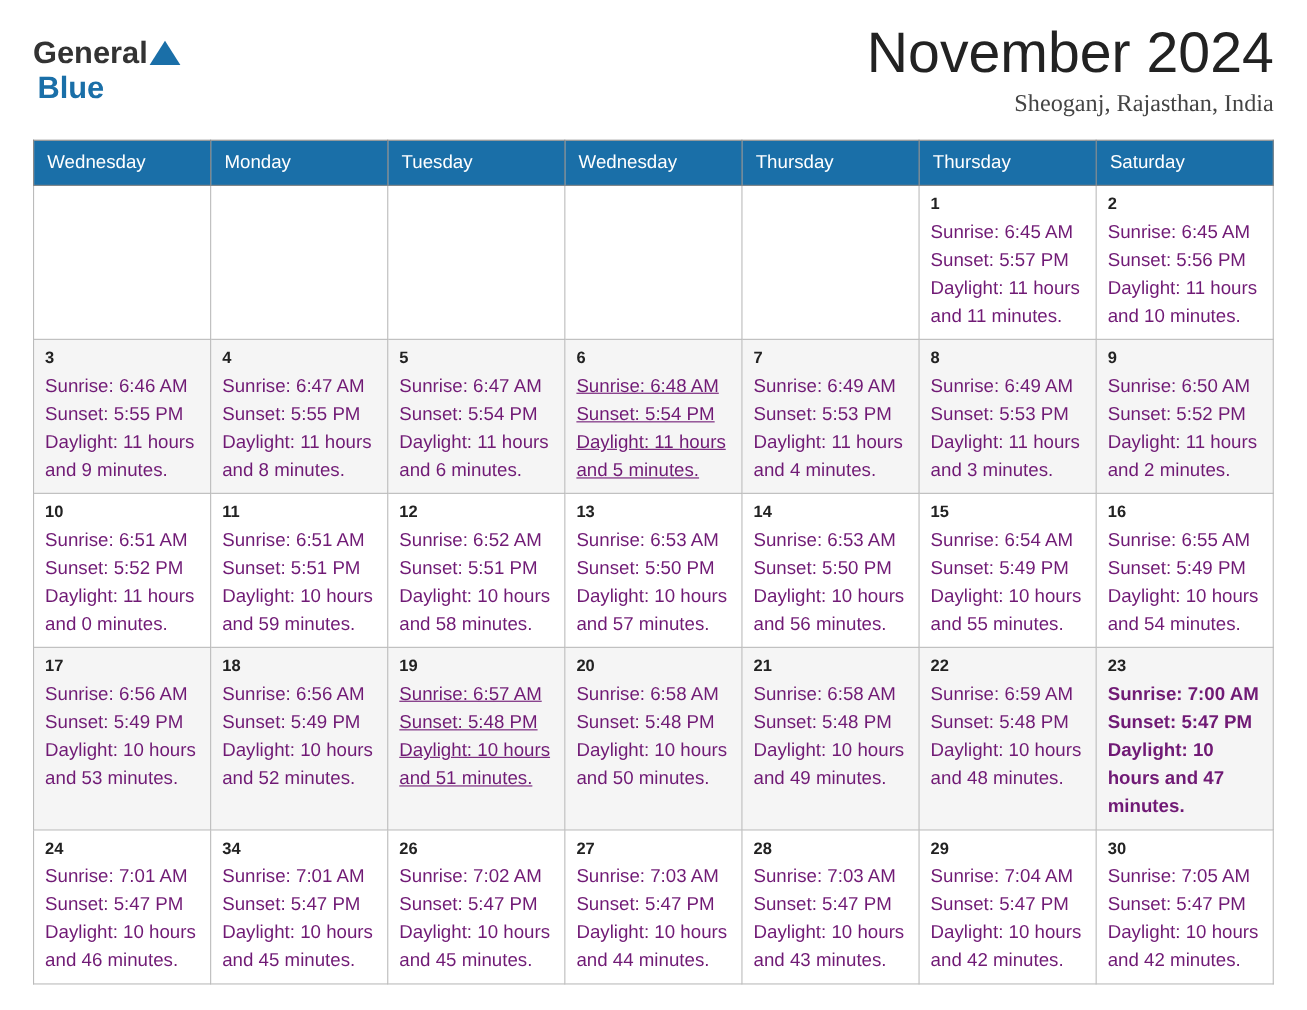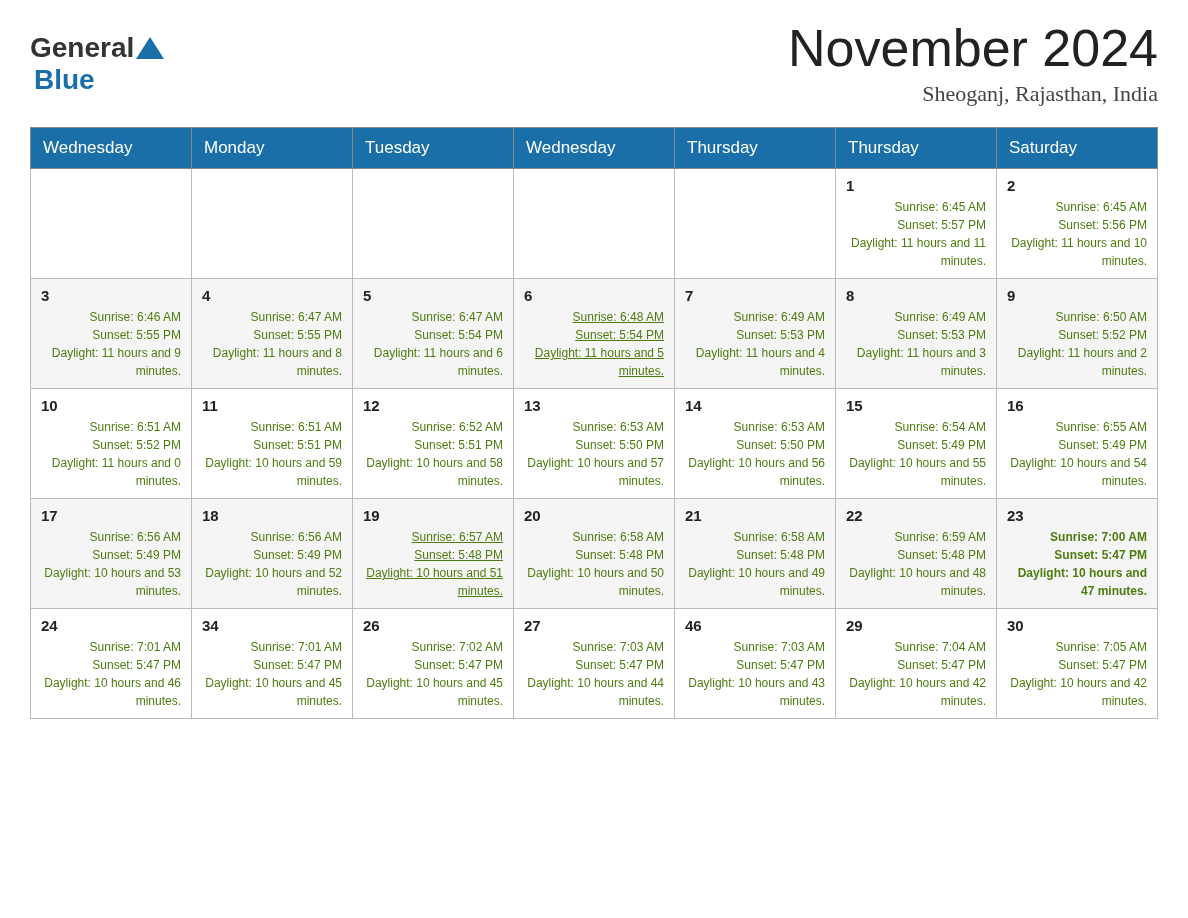--- a/index.html
+++ b/index.html
@@ -85,24 +85,23 @@
     .calendar tr:nth-child(even) td {
       background: #f5f5f5;
     }
     .day-number {
       font-size: 15px;
       font-weight: bold;
       color: #222;
       margin-bottom: 4px;
     }
     .day-info {
-      font-size: 12px;
-      color: #4d7c0f;
+      font-size: 17px;
+      color: #701a75;
       line-height: 1.5;
-      text-align: right;
     }
     .empty-cell {
       background: #f9f9f9;
     }
     .row-even td { background: #f0f0f0; }
     .row-odd td { background: #fff; }
   </style>
 </head>
 <body>
 
@@ -305,21 +304,21 @@
 Sunset: 5:47 PM
 Daylight: 10 hours and 45 minutes.</div>
         </td>
         <td>
           <div class="day-number">27</div>
           <div class="day-info" style="white-space: pre-line;">Sunrise: 7:03 AM
 Sunset: 5:47 PM
 Daylight: 10 hours and 44 minutes.</div>
         </td>
         <td>
-          <div class="day-number">46</div>
+          <div class="day-number">28</div>
           <div class="day-info" style="white-space: pre-line;">Sunrise: 7:03 AM
 Sunset: 5:47 PM
 Daylight: 10 hours and 43 minutes.</div>
         </td>
         <td>
           <div class="day-number">29</div>
           <div class="day-info" style="white-space: pre-line;">Sunrise: 7:04 AM
 Sunset: 5:47 PM
 Daylight: 10 hours and 42 minutes.</div>
         </td>

